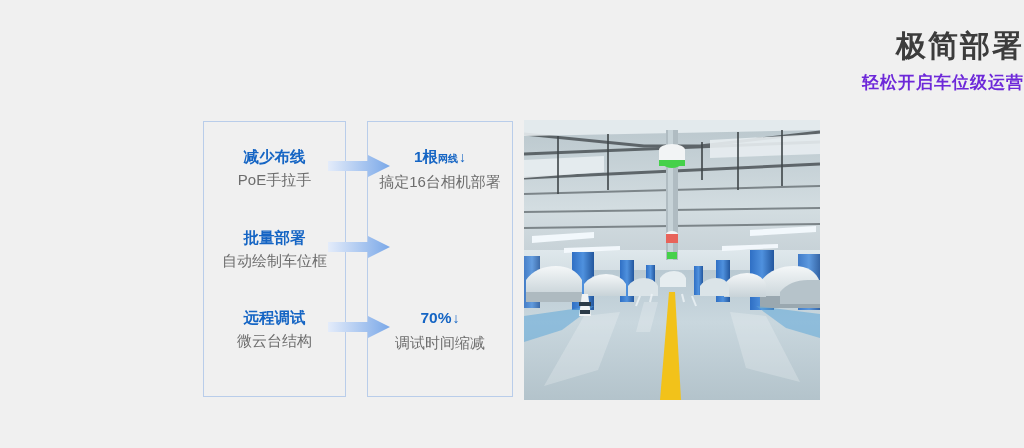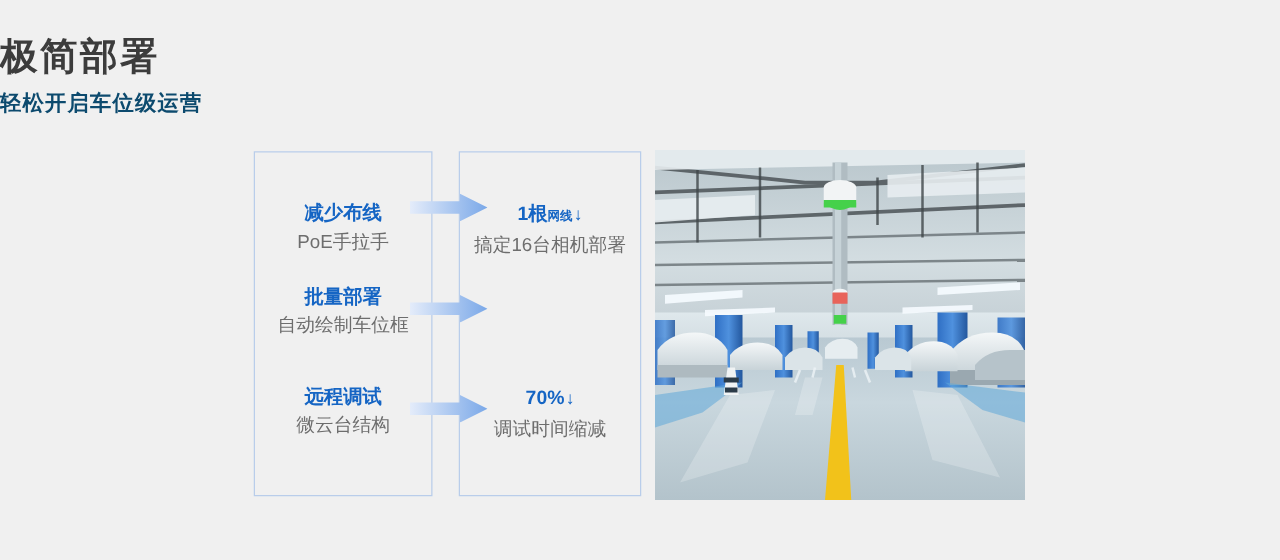--- a/index.html
+++ b/index.html
@@ -14,34 +14,34 @@
     overflow: hidden;
     position: relative;
   }
 
   
   .header {
     position: absolute;
     left: 0;
     top: 26px;
     width: 1024px;
-    text-align: left;
+    text-align: right;
   }
   .page-title {
     font-size: 30px;
     font-weight: bold;
     color: #3c3c3c;
     letter-spacing: 2px;
     line-height: 40px;
     margin: 0;
   }
   .page-subtitle {
     font-size: 17px;
     font-weight: bold;
-    color: #0c4a6e;
+    color: #6d28d9;
     letter-spacing: 1px;
     line-height: 26px;
     margin: 4px 0 0 0;
   }
 
   
   .diagram {
     position: absolute;
     left: 203px;
     top: 121px;
@@ -71,21 +71,21 @@
     top: 0;
     width: 310px;
     height: 276px;
   }
   .row {
     position: absolute;
     left: 0;
     width: 310px;
     height: 52px;
   }
-  .row-0 { top: 39px; }
+  .row-0 { top: 25px; }
   .row-1 { top: 106px; }
   .row-2 { top: 186px; }
 
   .cell {
     position: absolute;
     top: 0;
     text-align: center;
   }
   .cell-left {
     left: 0;

